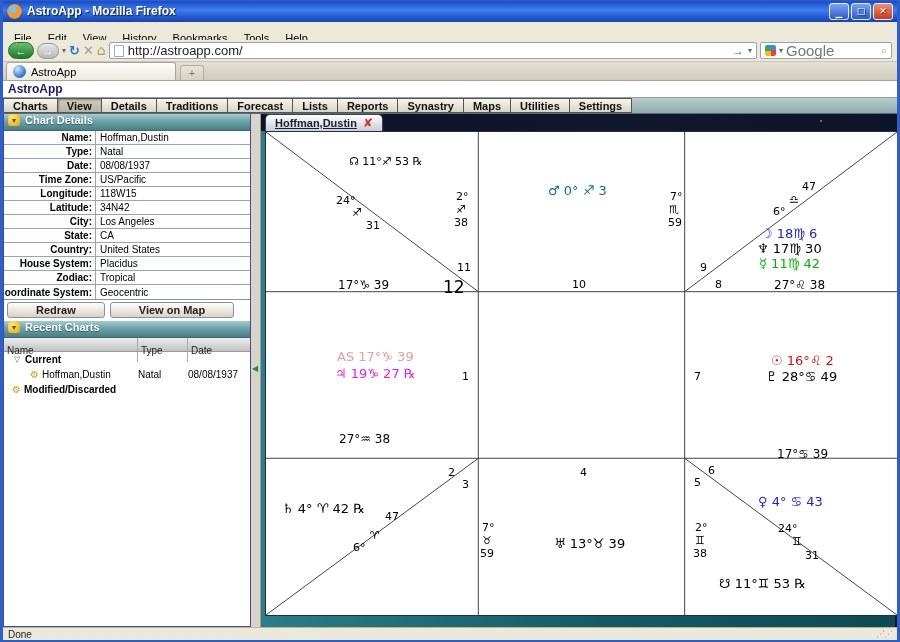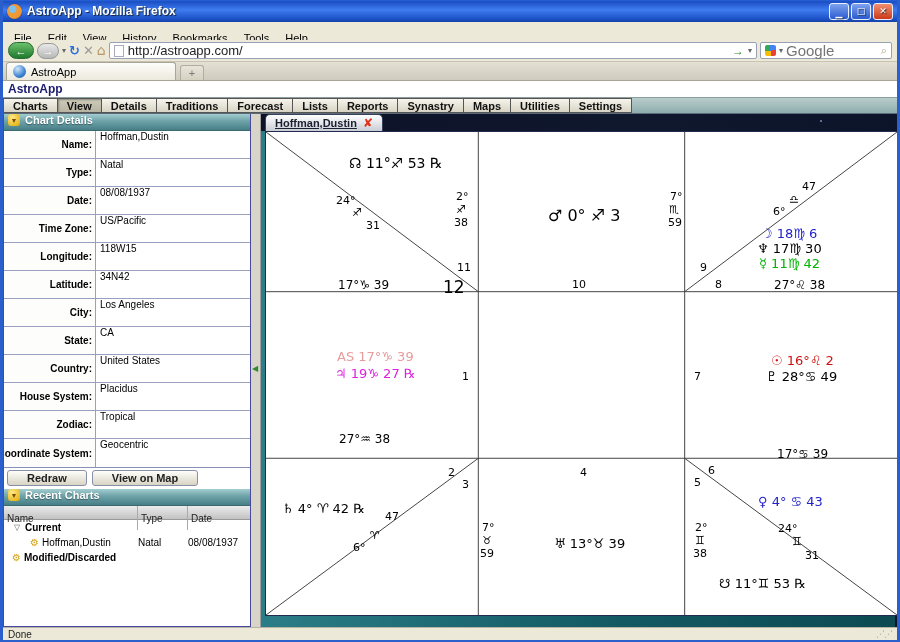--- a/index.html
+++ b/index.html
@@ -50,26 +50,26 @@
   .app-tab{background:linear-gradient(#f6f4ec,#d8d4c4);border:1px solid #555;margin-right:-1px;padding:1px 9px 0;font-size:11px;font-weight:bold;color:#111;cursor:default;}
   .app-tab.active{background:linear-gradient(#cfccbc,#b9b5a5);box-shadow:inset 1px 1px 2px #8a887c;}
 
   .content{flex:1;display:flex;min-height:0;}
 
   
   .sidebar{width:248px;flex:0 0 248px;background:#fff;border:1px solid #4848a0;border-top:none;display:flex;flex-direction:column;overflow:hidden;}
   .panel-header{height:17px;flex:0 0 17px;display:flex;align-items:flex-start;gap:5px;padding:0 4px;color:#fff;font-weight:bold;font-size:11px;background:linear-gradient(180deg,#a3cdd0 0%,#6da2a8 45%,#477f87 100%);border-bottom:1px solid #3a6a70;text-shadow:0 1px 1px #3a5a60;}
   .ph-icon{width:12px;height:12px;border-radius:3px;background:radial-gradient(circle at 35% 30%,#ffe988,#e0a800);display:flex;align-items:center;justify-content:center;font-size:7px;color:#7a4a00;text-shadow:none;flex:0 0 12px;}
   .cd-rows{border-bottom:1px solid #8890b8;}
-  .cd-row{display:flex;height:28px;border-bottom:1px solid #9aa0c0;font-size:10px;}
+  .cd-row{display:flex;height:14px;align-items:center;border-bottom:1px solid #9aa0c0;font-size:10px;}
   .cd-row:last-child{border-bottom:none;}
   .cd-label{width:92px;flex:0 0 92px;text-align:right;font-weight:bold;padding-right:3px;border-right:1px solid #9aa0c0;height:100%;display:flex;align-items:center;justify-content:flex-end;background:#fdfdfb;white-space:nowrap;overflow:hidden;}
   .cd-value{padding-left:4px;white-space:nowrap;}
   .cd-buttons{display:flex;gap:5px;padding:2px 3px 3px;}
-  .side-btn{background:linear-gradient(#fefefa,#d8d4c4);border:1px solid #8890a8;border-radius:3px;font-size:11px;font-weight:bold;color:#222;padding:1px 19px;font-family:"Liberation Sans",sans-serif;}
+  .side-btn{background:linear-gradient(#fefefa,#d8d4c4);border:1px solid #8890a8;border-radius:3px;font-size:11px;font-weight:bold;color:#222;padding:1px 28px;font-family:"Liberation Sans",sans-serif;}
   .rc-colheader{display:flex;height:14px;flex:0 0 14px;background:linear-gradient(#ececec,#c2c2c2);font-size:10px;color:#222;border-bottom:1px solid #999;}
   .rc-col{padding:12px 3px;border-right:1px solid #aaa;display:flex;align-items:center;}
   .rc-col.name{flex:1;}
   .rc-col.type{width:50px;flex:0 0 50px;}
   .rc-col.date{width:62px;flex:0 0 62px;border-right:none;}
   .rc-row{display:flex;align-items:center;height:15px;font-size:10px;}
   .rc-cell-name{flex:1;display:flex;align-items:center;gap:3px;overflow:hidden;white-space:nowrap;}
   .rc-cell-type{width:50px;flex:0 0 50px;}
   .rc-cell-date{width:62px;flex:0 0 62px;}
   .expander{color:#667;font-size:8px;width:10px;text-align:center;}
@@ -286,31 +286,31 @@
               <line x1="213" y1="0" x2="213" y2="490" stroke="#444" stroke-width="1"></line>
               <line x1="420" y1="0" x2="420" y2="490" stroke="#444" stroke-width="1"></line>
               <line x1="0" y1="162" x2="633" y2="162" stroke="#444" stroke-width="1"></line>
               <line x1="0" y1="331" x2="633" y2="331" stroke="#444" stroke-width="1"></line>
               <line x1="0" y1="0" x2="213" y2="162" stroke="#444" stroke-width="1"></line>
               <line x1="633" y1="0" x2="420" y2="162" stroke="#444" stroke-width="1"></line>
               <line x1="0" y1="490" x2="213" y2="331" stroke="#444" stroke-width="1"></line>
               <line x1="420" y1="331" x2="633" y2="490" stroke="#444" stroke-width="1"></line>
             </svg>
             <div id="chart-labels">
-                <div class="chart-label" style="left: 83px; top: 24px; font-size: 14px;">☊ 11°♐ 53 ℞</div>
+                <div class="chart-label" style="left: 83px; top: 24px; font-size: 11px;">☊ 11°♐ 53 ℞</div>
                 <div class="chart-label" style="left: 70px; top: 63px; font-size: 11px;">24°</div>
                 <div class="chart-label" style="left: 86px; top: 75px; font-size: 11px;">♐</div>
                 <div class="chart-label" style="left: 100px; top: 88px; font-size: 11px;">31</div>
                 <div class="chart-label" style="left: 190px; top: 59px; font-size: 11px;">2°</div>
                 <div class="chart-label" style="left: 190px; top: 72px; font-size: 11px;">♐</div>
                 <div class="chart-label" style="left: 188px; top: 85px; font-size: 11px;">38</div>
                 <div class="chart-label" style="left: 191px; top: 130px; font-size: 11px;">11</div>
                 <div class="chart-label" style="left: 177px; top: 147px; font-size: 17px;">12</div>
                 <div class="chart-label" style="left: 72px; top: 147px; font-size: 12px;">17°♑ 39</div>
-                <div class="chart-label" style="left: 282px; top: 76px; font-size: 16px; color: #000000;">♂ 0° ♐ 3</div>
+                <div class="chart-label" style="left: 282px; top: 52px; font-size: 13px; color: #0f766e;">♂ 0° ♐ 3</div>
                 <div class="chart-label" style="left: 404px; top: 59px; font-size: 11px;">7°</div>
                 <div class="chart-label" style="left: 403px; top: 72px; font-size: 11px;">♏</div>
                 <div class="chart-label" style="left: 402px; top: 85px; font-size: 11px;">59</div>
                 <div class="chart-label" style="left: 306px; top: 147px; font-size: 11px;">10</div>
                 <div class="chart-label" style="left: 536px; top: 49px; font-size: 11px;">47</div>
                 <div class="chart-label" style="left: 523px; top: 62px; font-size: 11px;">♎</div>
                 <div class="chart-label" style="left: 507px; top: 74px; font-size: 11px;">6°</div>
                 <div class="chart-label" style="left: 495px; top: 95px; font-size: 13px; color: rgb(34, 34, 204);">☽ 18♍ 6</div>
                 <div class="chart-label" style="left: 491px; top: 110px; font-size: 13px;">♆ 17♍ 30</div>
                 <div class="chart-label" style="left: 493px; top: 125px; font-size: 13px; color: rgb(0, 180, 0);">☿ 11♍ 42</div>

